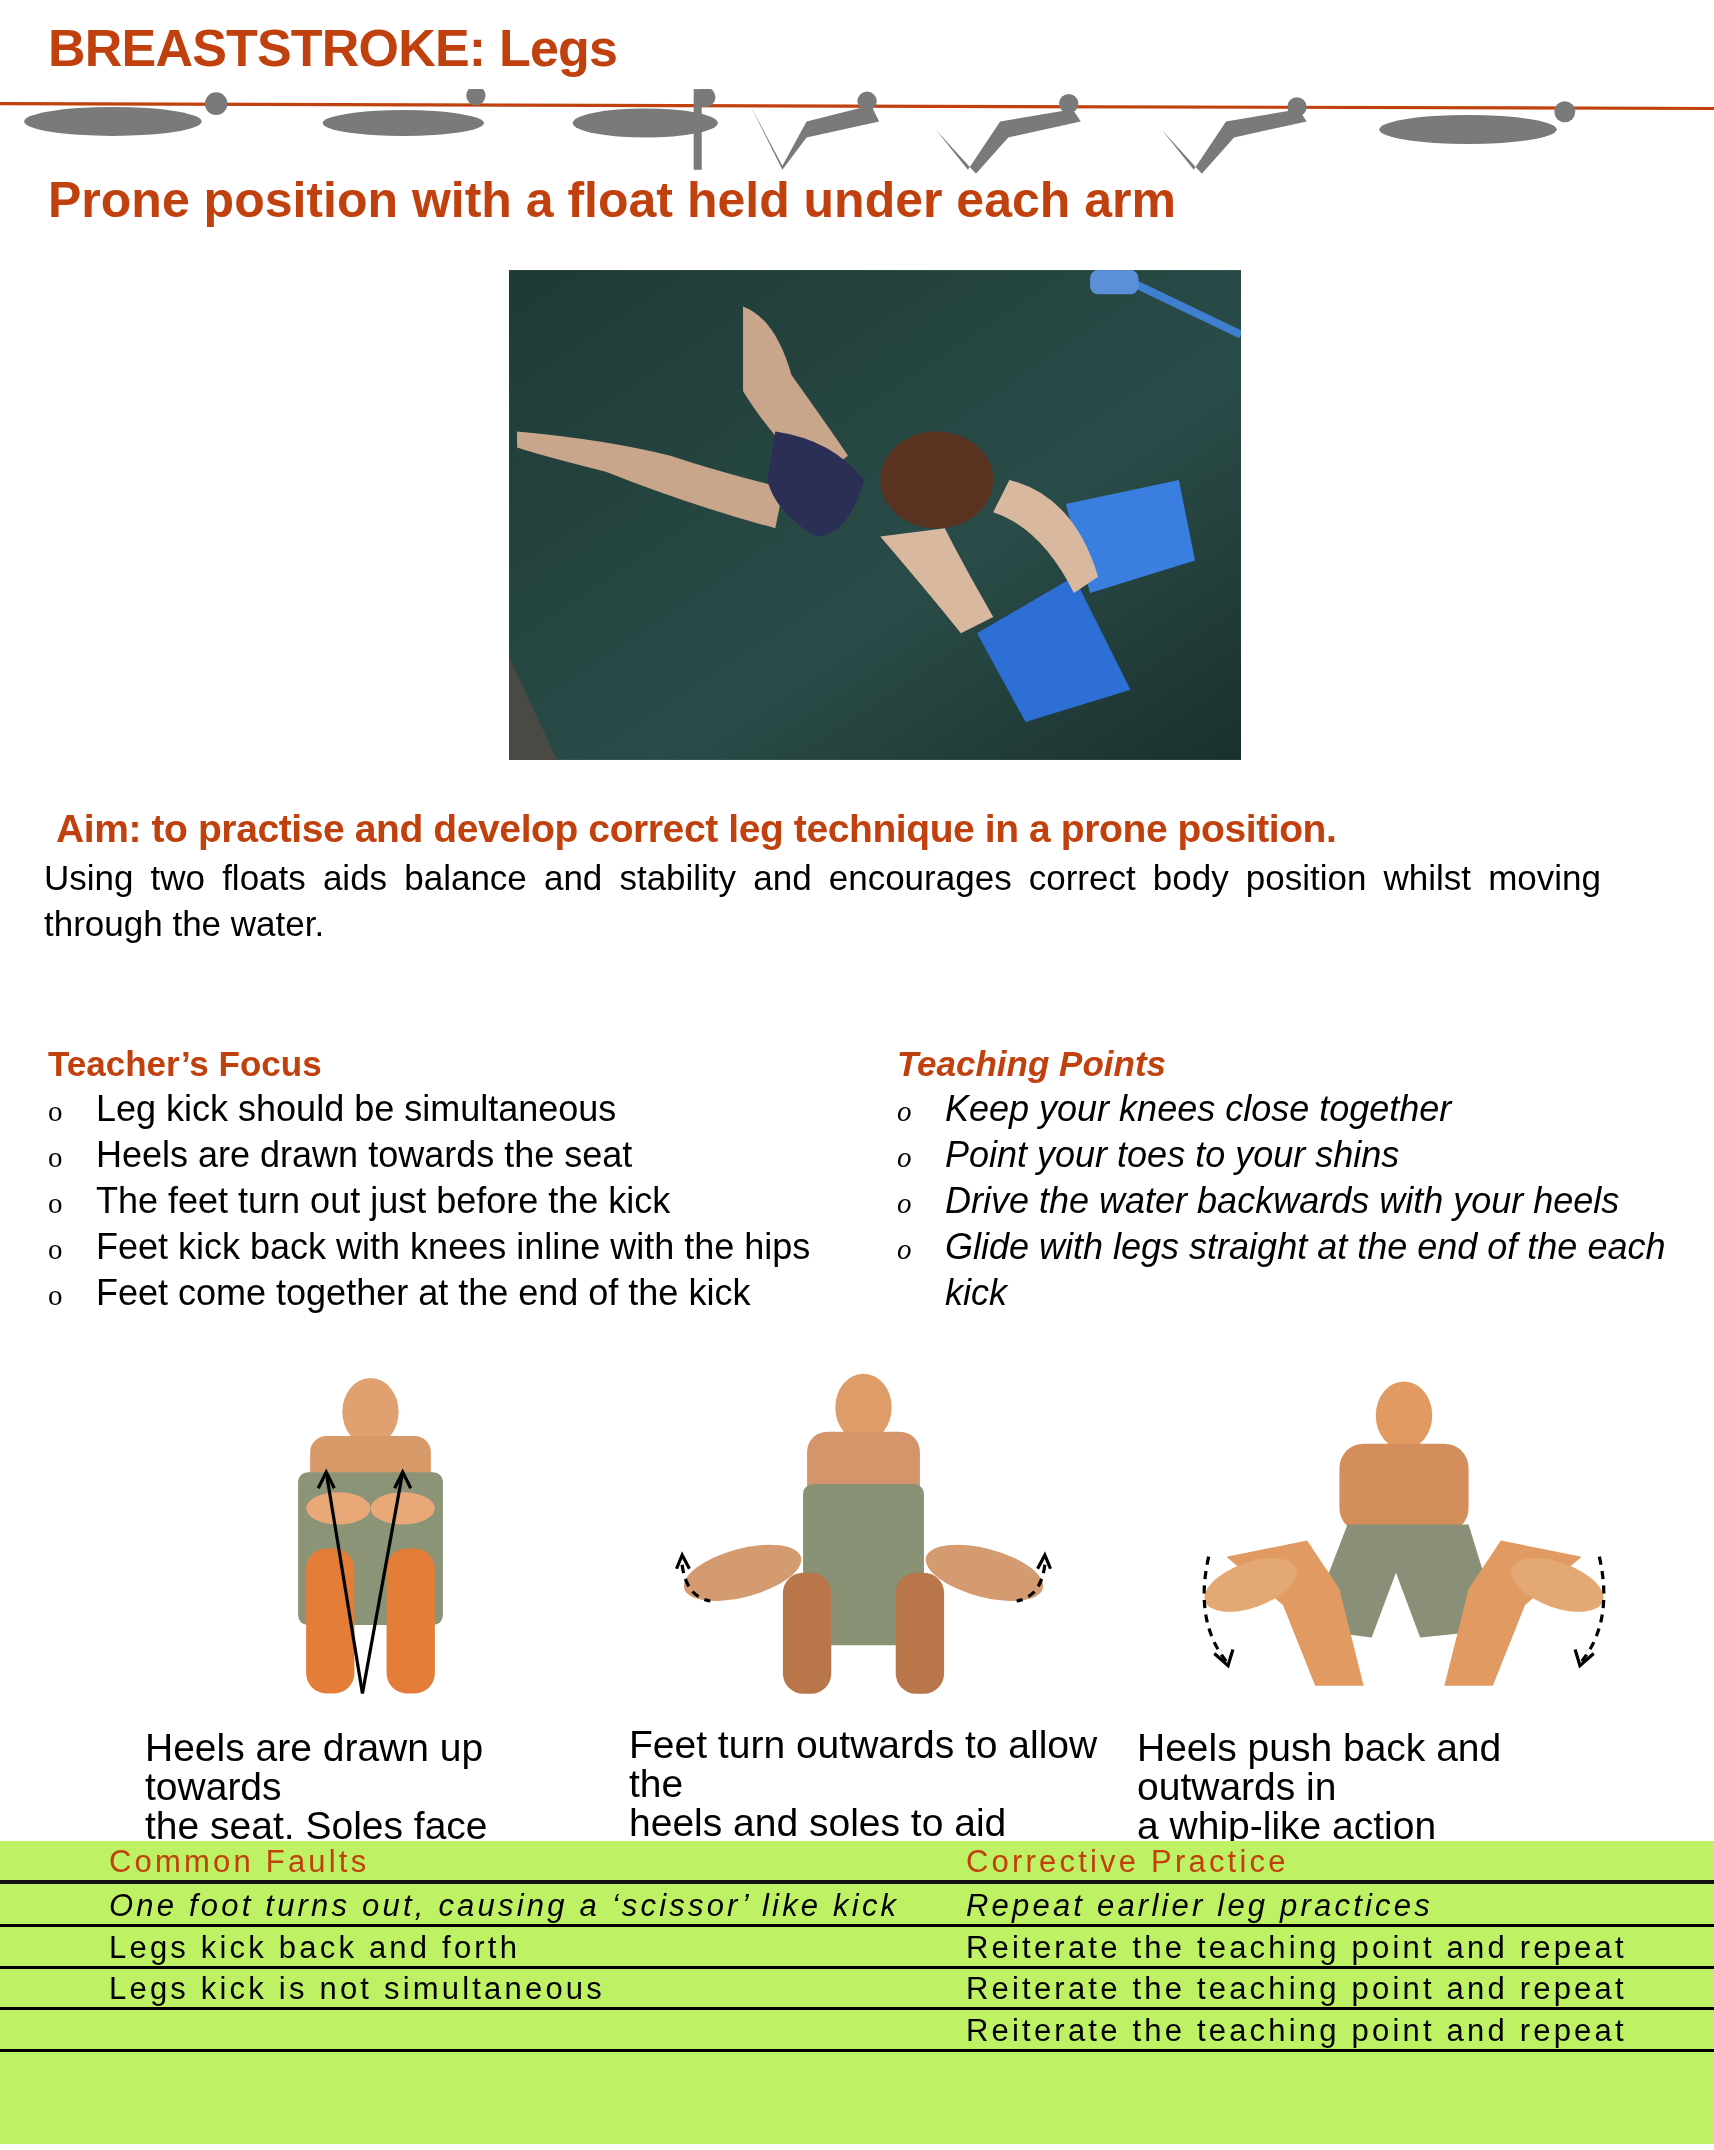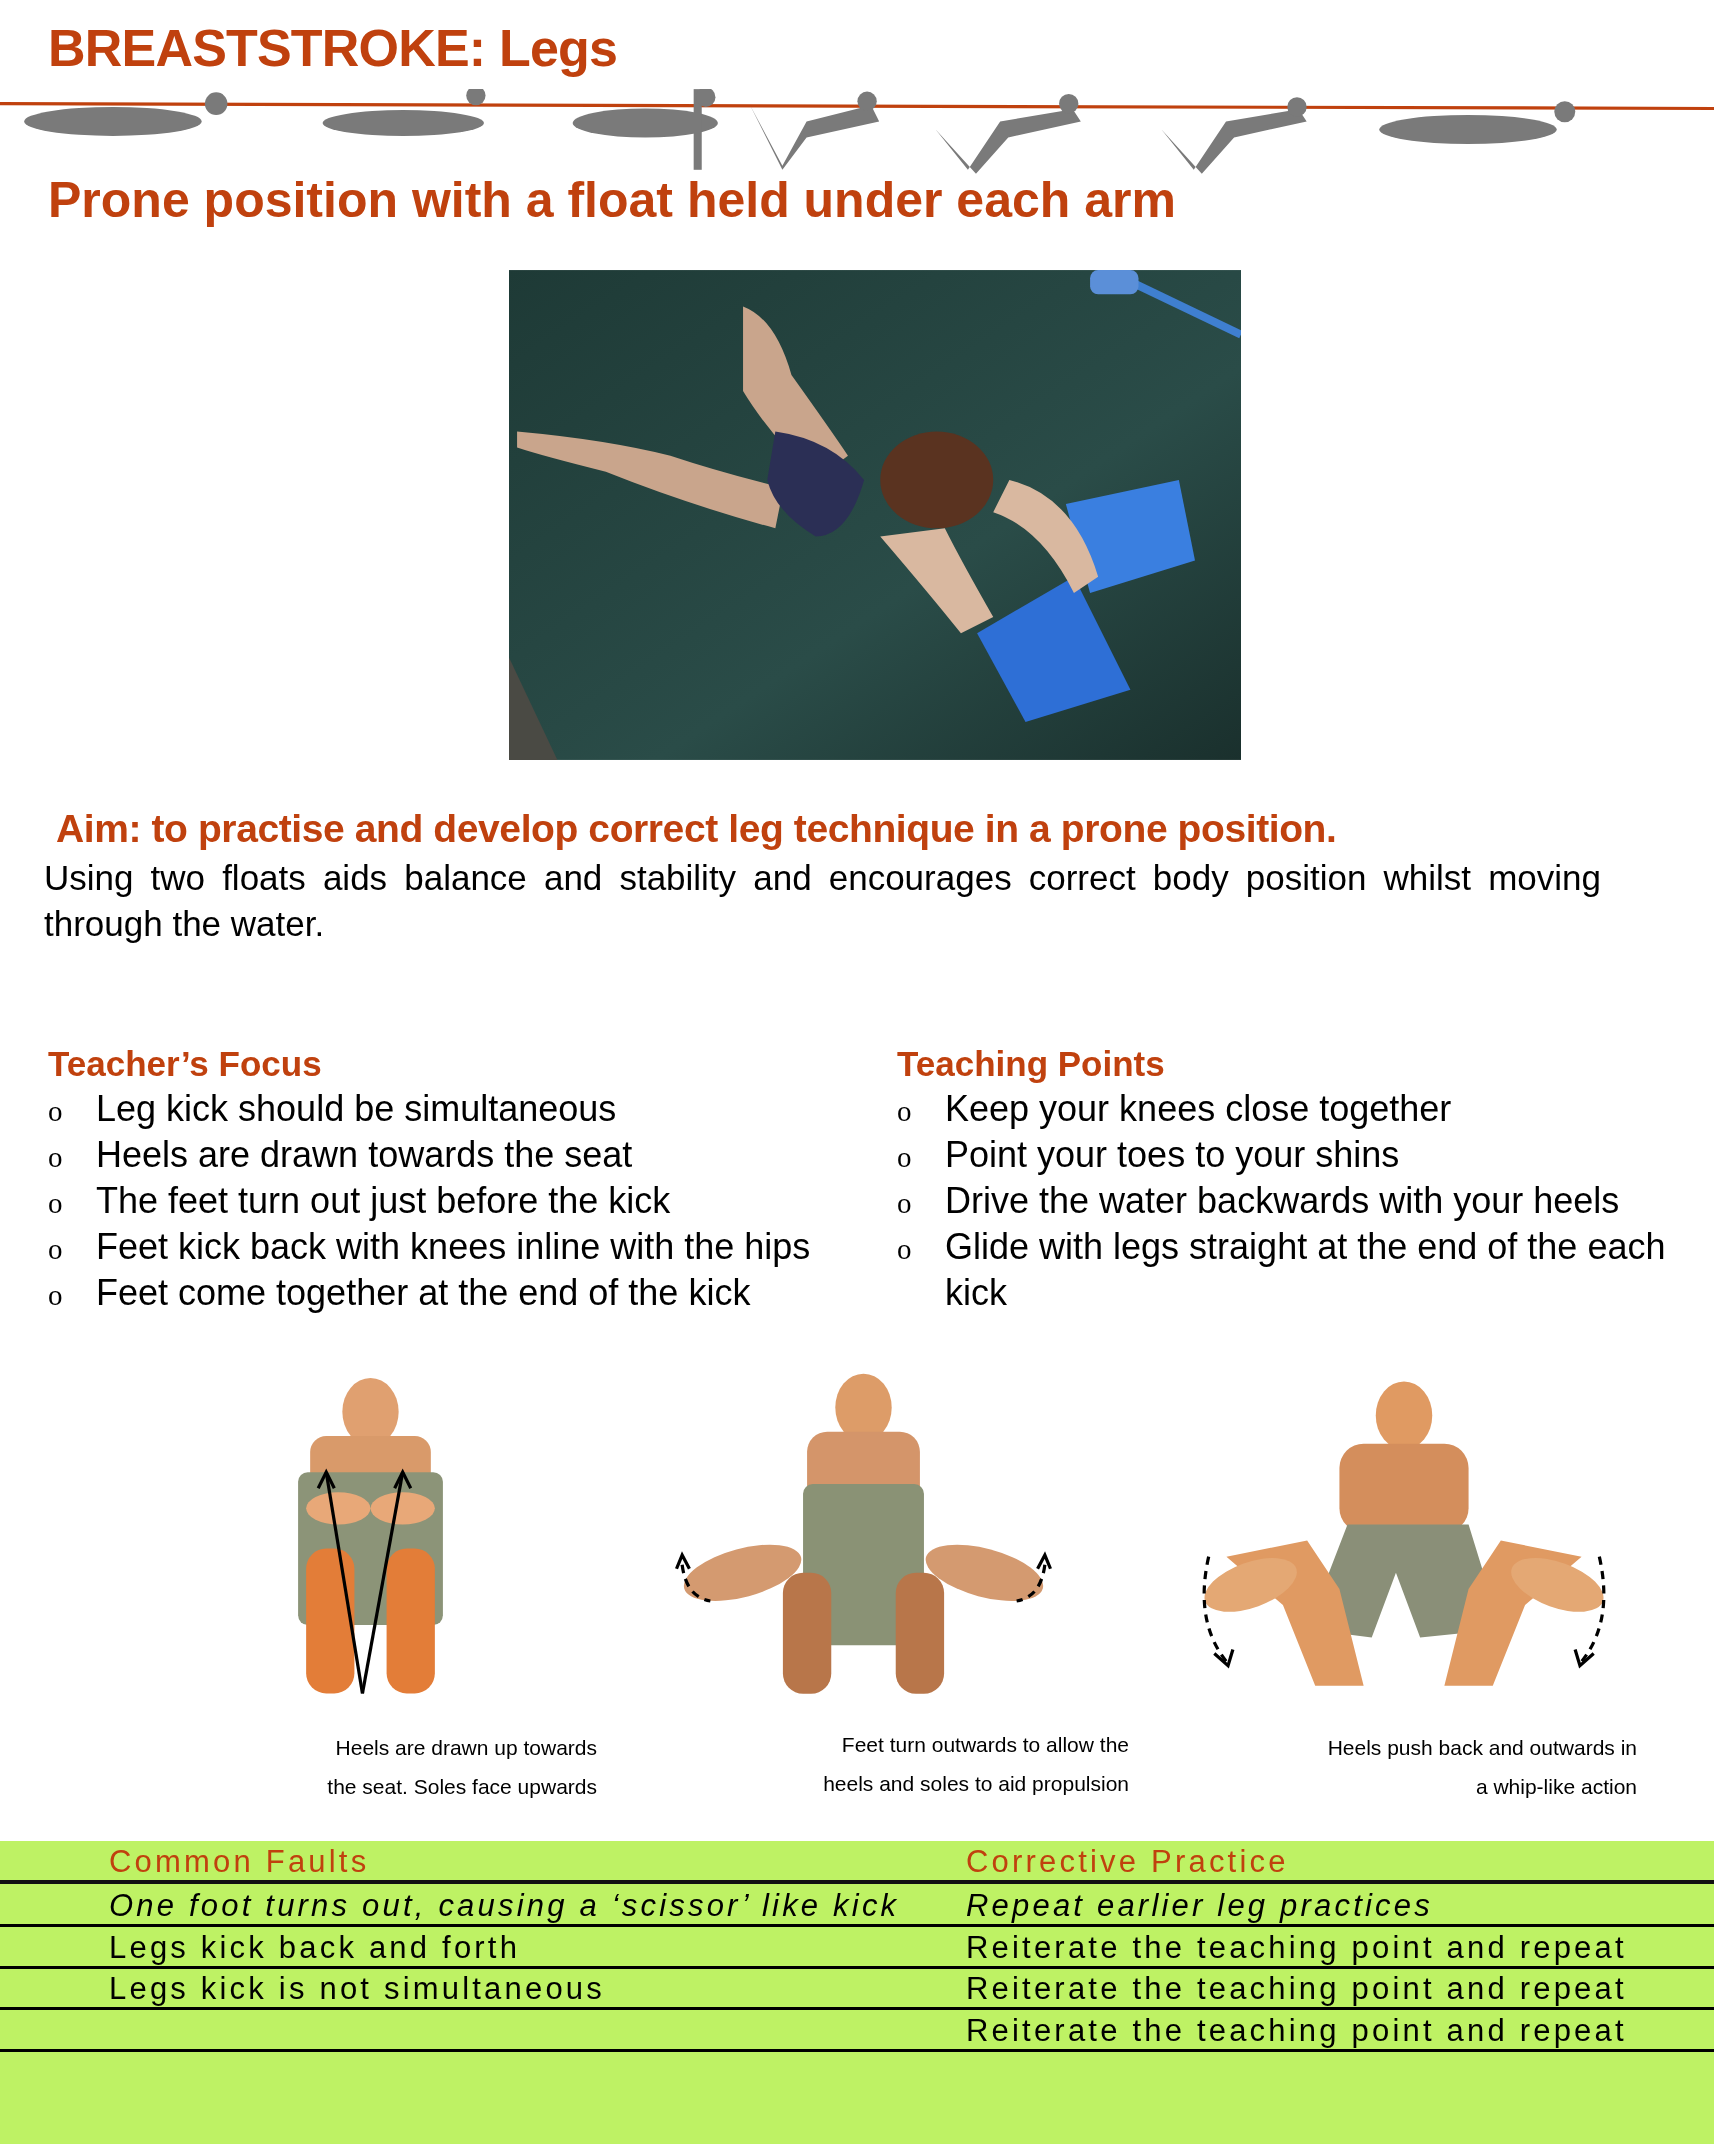--- a/index.html
+++ b/index.html
@@ -5,27 +5,27 @@
   html, body { margin:0; padding:0; background:#ffffff; }
   body { width:1714px; height:2151px; position:relative; overflow:hidden; font-family:"Liberation Sans", sans-serif; color:#000; }
   .title { position:absolute; left:48px; top:18px; font-size:52px; font-weight:bold; color:#c0410e; letter-spacing:-0.8px; }
   .swimmer-strip { position:absolute; left:0; top:89px; width:1714px; height:89px; }
   .subtitle { position:absolute; left:48px; top:171px; font-size:50px; font-weight:bold; color:#c0410e; }
   .photo { position:absolute; left:509px; top:270px; width:732px; height:490px; }
   .aim-heading { position:absolute; left:56px; top:807px; font-size:39px; font-weight:bold; color:#c0410e; letter-spacing:-0.4px; }
   .aim-text { position:absolute; left:44px; top:855px; width:1557px; font-size:35px; line-height:46px; text-align:justify; }
   .col { position:absolute; top:1041px; }
   .col-left { left:48px; width:839px; }
-  .col-right { left:897px; width:807px; }
+  .col-right { left:897px; width:807px;font-style:italic; }
   .col-heading { font-size:35px; font-weight:bold; color:#c0410e; height:45px; line-height:45px; }
   .bullets { list-style:none; margin:0; padding:0; }
   .bullets li { position:relative; padding-left:48px; font-size:36px; line-height:46px; }
   .bullets li .bul { position:absolute; left:0; top:1.6px; font-family:"Liberation Serif", serif; font-size:29px; }
   .figure { position:absolute; top:1371px; }
-  .caption { position:absolute; top:1728px; font-size:21px; line-height:39px; text-align:right; }
+  .caption { position:absolute; top:1728px; font-size:39px; line-height:39px; text-align:left; }
   .table-wrap { position:absolute; left:0; top:1841px; width:1714px; height:303px; background:#bef264; }
   .trow { position:absolute; left:0; width:1714px; height:39px; border-bottom:3.2px solid #000; }
   .trow.header { border-bottom:4.8px solid #111; }
   .cell { position:absolute; top:0; font-size:31px; line-height:42px; letter-spacing:3.2px; white-space:nowrap; }
   .cell.c1 { left:109px; }
   .cell.c2 { left:966px; }
   .header .cell { color:#c0410e; }
 </style>
 </head>
 <body>

